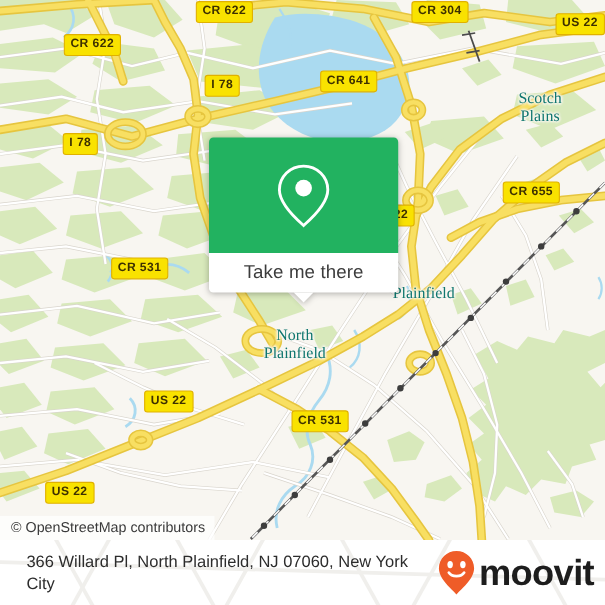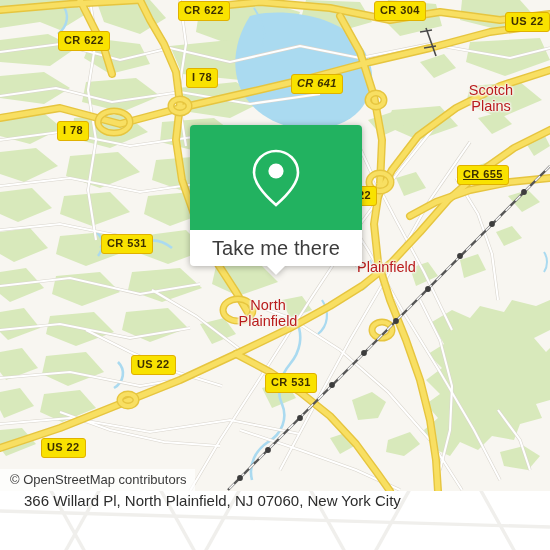--- a/index.html
+++ b/index.html
@@ -47,22 +47,22 @@
     letter-spacing: 0.4px;
     line-height: 1;
     padding: 3px 5px 4px 5px;
     white-space: nowrap;
     box-sizing: border-box;
   }
 
   
   .place {
     position: absolute;
-    color: #b91c1c;
-    font-family: Liberation Sans, sans-serif;
+    color: #0f766e;
+    font-family: Liberation Serif, serif;
     font-size: 14.5px;
     line-height: 16px;
     white-space: pre;
     text-align: center;
     text-shadow:
       0 0 3px #f8f6f1, 0 0 3px #f8f6f1,
       1px 0 2px #f8f6f1, -1px 0 2px #f8f6f1,
       0 1px 2px #f8f6f1, 0 -1px 2px #f8f6f1;
   }
 
@@ -89,21 +89,21 @@
     background: #ffffff;
     border-radius: 0 0 4px 4px;
     display: flex;
     align-items: center;
     justify-content: center;
     position: relative;
   }
   .callout-bottom .cta-text {
     color: #3c3c3c;
     font-family: "Liberation Sans", sans-serif;
-    font-size: 20px;
+    font-size: 17px;
     letter-spacing: 0.1px;
   }
   .callout-tail {
     position: absolute;
     left: 50%;
     bottom: -9px;
     margin-left: -9px;
     width: 0; height: 0;
     border-left: 9px solid transparent;
     border-right: 9px solid transparent;
@@ -124,21 +124,21 @@
     position: absolute;
     left: 0; top: -20px;
     width: 550px; height: 90px;
     opacity: 1;
     pointer-events: none;
   }
   .footer-inner {
     position: relative;
     height: 59px;
     display: flex;
-    align-items: flex-start;
+    align-items: center;
     padding: 0 10px 0 24px;
     box-sizing: border-box;
   }
   .footer-address {
     flex: 1 1 auto;
     color: #2c2c2c;
     font-family: "Liberation Sans", sans-serif;
     font-size: 15px;
     line-height: 20px;
     padding-right: 8px;
@@ -408,24 +408,24 @@
           <path d="M424,48 L436,46"></path>
         </g>
 
       </g>
     </svg>
 
     <div class="shield" style="left:178px; top:1px;">CR 622</div>
     <div class="shield" style="left:374px; top:1px;">CR 304</div>
     <div class="shield" style="left:505px; top:12px;">US 22</div>
     <div class="shield" style="left:58px;  top:31px;">CR 622</div>
-    <div class="shield" style="left:291px; top:74px;font-style:italic;">CR 641</div>
+    <div class="shield" style="left:291px; top:64px;">CR 641</div>
     <div class="shield" style="left:186px; top:68px;">I 78</div>
     <div class="shield" style="left:57px;  top:121px;">I 78</div>
-    <div class="shield" style="left:457px; top:165px;text-decoration:underline;">CR 655</div>
+    <div class="shield" style="left:457px; top:165px;">CR 655</div>
     <div class="shield" style="left:352px; top:186px;">22</div>
     <div class="shield" style="left:101px; top:234px;">CR 531</div>
     <div class="shield" style="left:131px; top:355px;">US 22</div>
     <div class="shield" style="left:265px; top:373px;">CR 531</div>
     <div class="shield" style="left:41px;  top:438px;">US 22</div>
 
     <div class="place" style="left:456px; top:82px;  width:70px;">Scotch
 Plains</div>
     <div class="place" style="left:357px; top:259px; width:76px; text-align:left;">Plainfield</div>
     <div class="place" style="left:226px; top:281px; width:84px;margin-top:16px;">North
@@ -456,16 +456,26 @@
         <path d="M150,0 L200,90"></path>
         <path d="M250,0 L200,90"></path>
         <path d="M300,0 L350,90"></path>
         <path d="M420,0 L370,90"></path>
         <path d="M470,0 L520,90"></path>
         <path d="M0,40 L550,56"></path>
       </g>
     </svg>
     <div class="footer-inner">
       <div class="footer-address">366 Willard Pl, North Plainfield, NJ 07060, New York City</div>
+      <div class="brand">
+        <svg width="34" height="42" viewBox="0 0 34 42" xmlns="http://www.w3.org/2000/svg">
+          <path d="M17 1 C8.2 1 1 8 1 16.6 C1 26.6 13 35.6 17 40.5
+                   C21 35.6 33 26.6 33 16.6 C33 8 25.8 1 17 1 Z" fill="#ef5c28"></path>
+          <ellipse cx="11.2" cy="13.2" rx="2.5" ry="3.3" fill="#ffffff"></ellipse>
+          <ellipse cx="22.8" cy="13.2" rx="2.5" ry="3.3" fill="#ffffff"></ellipse>
+          <path d="M10 20.5 C12.6 24.8 21.4 24.8 24 20.5" stroke="#ffffff" stroke-width="2.4" fill="none" stroke-linecap="round"></path>
+        </svg>
+        <span class="brand-word">moovit</span>
+      </div>
     </div>
   </div>
 
 </div>
 
 </body></html>

